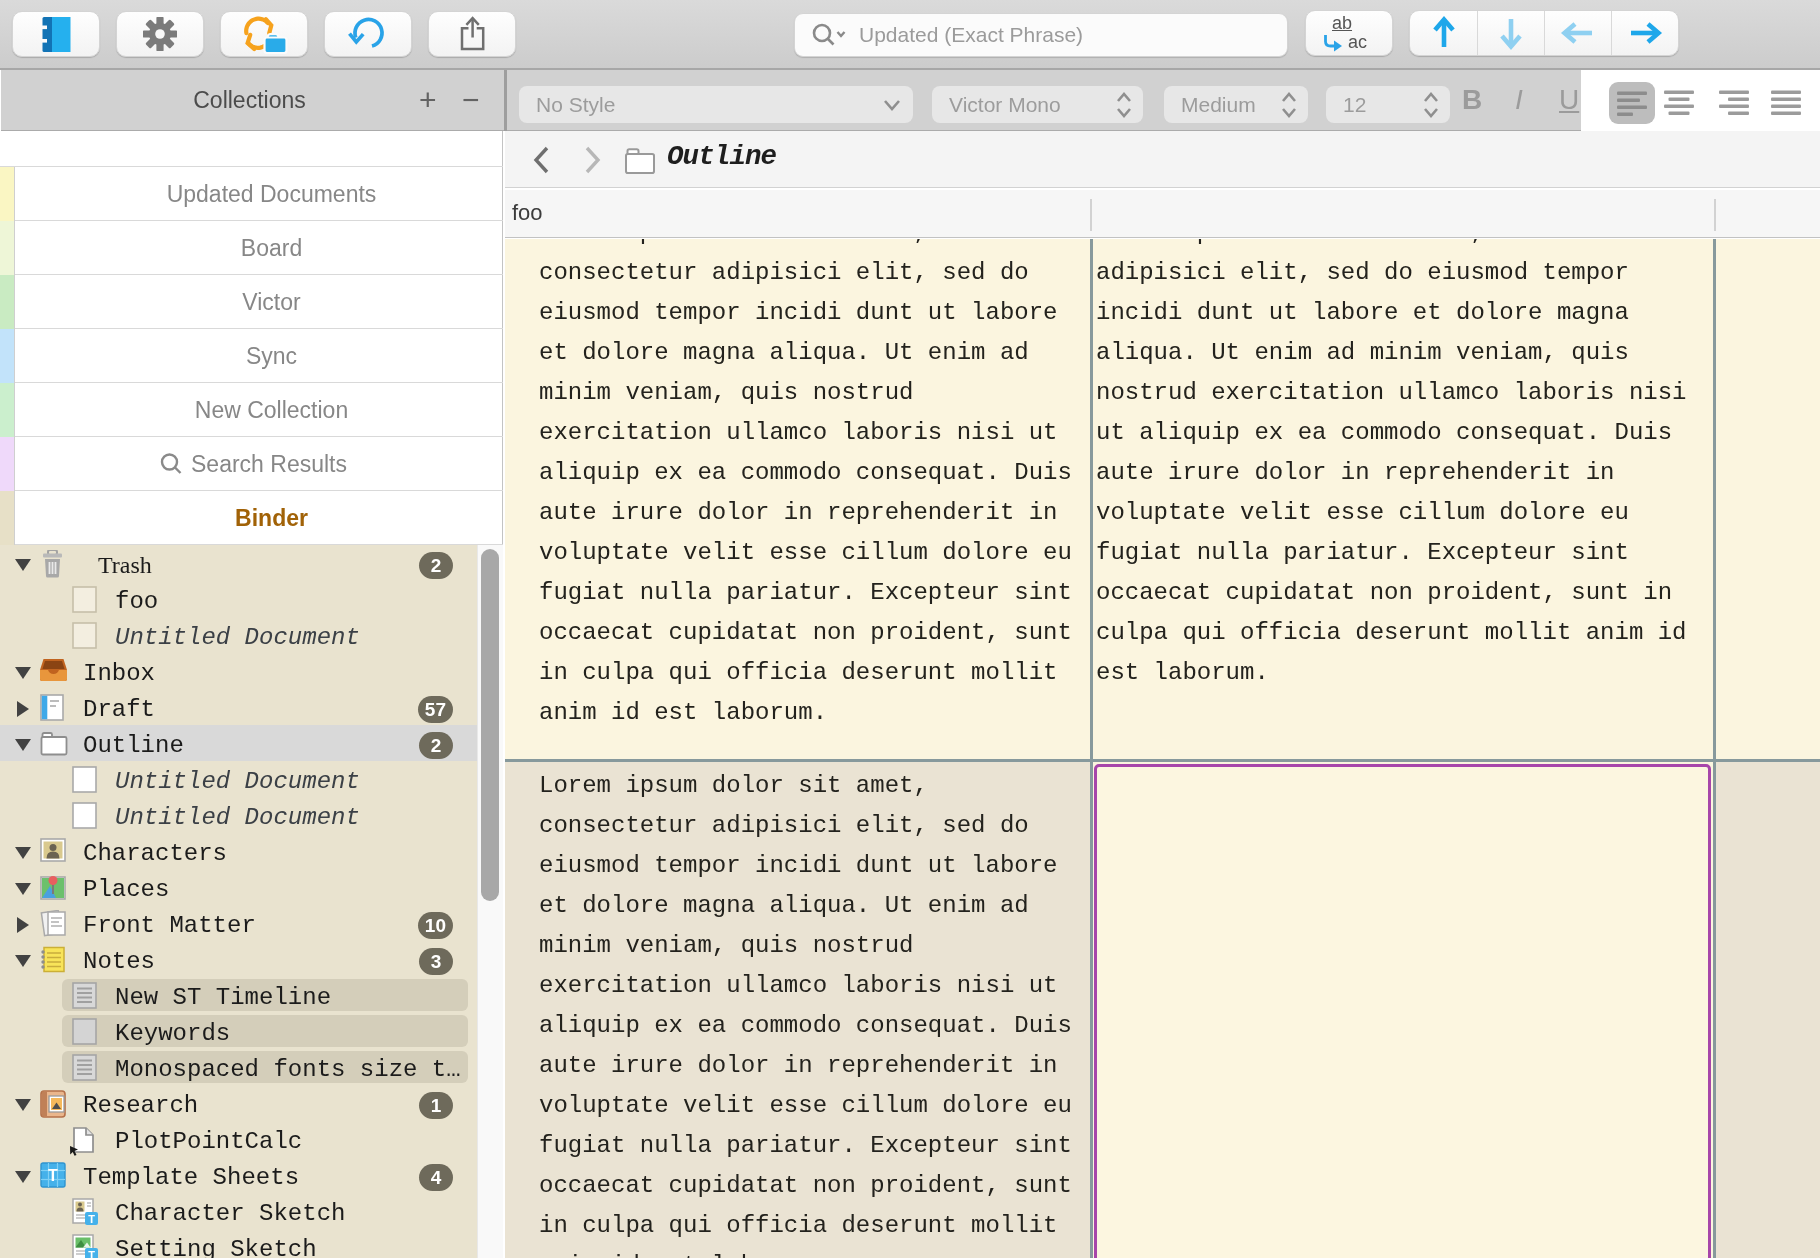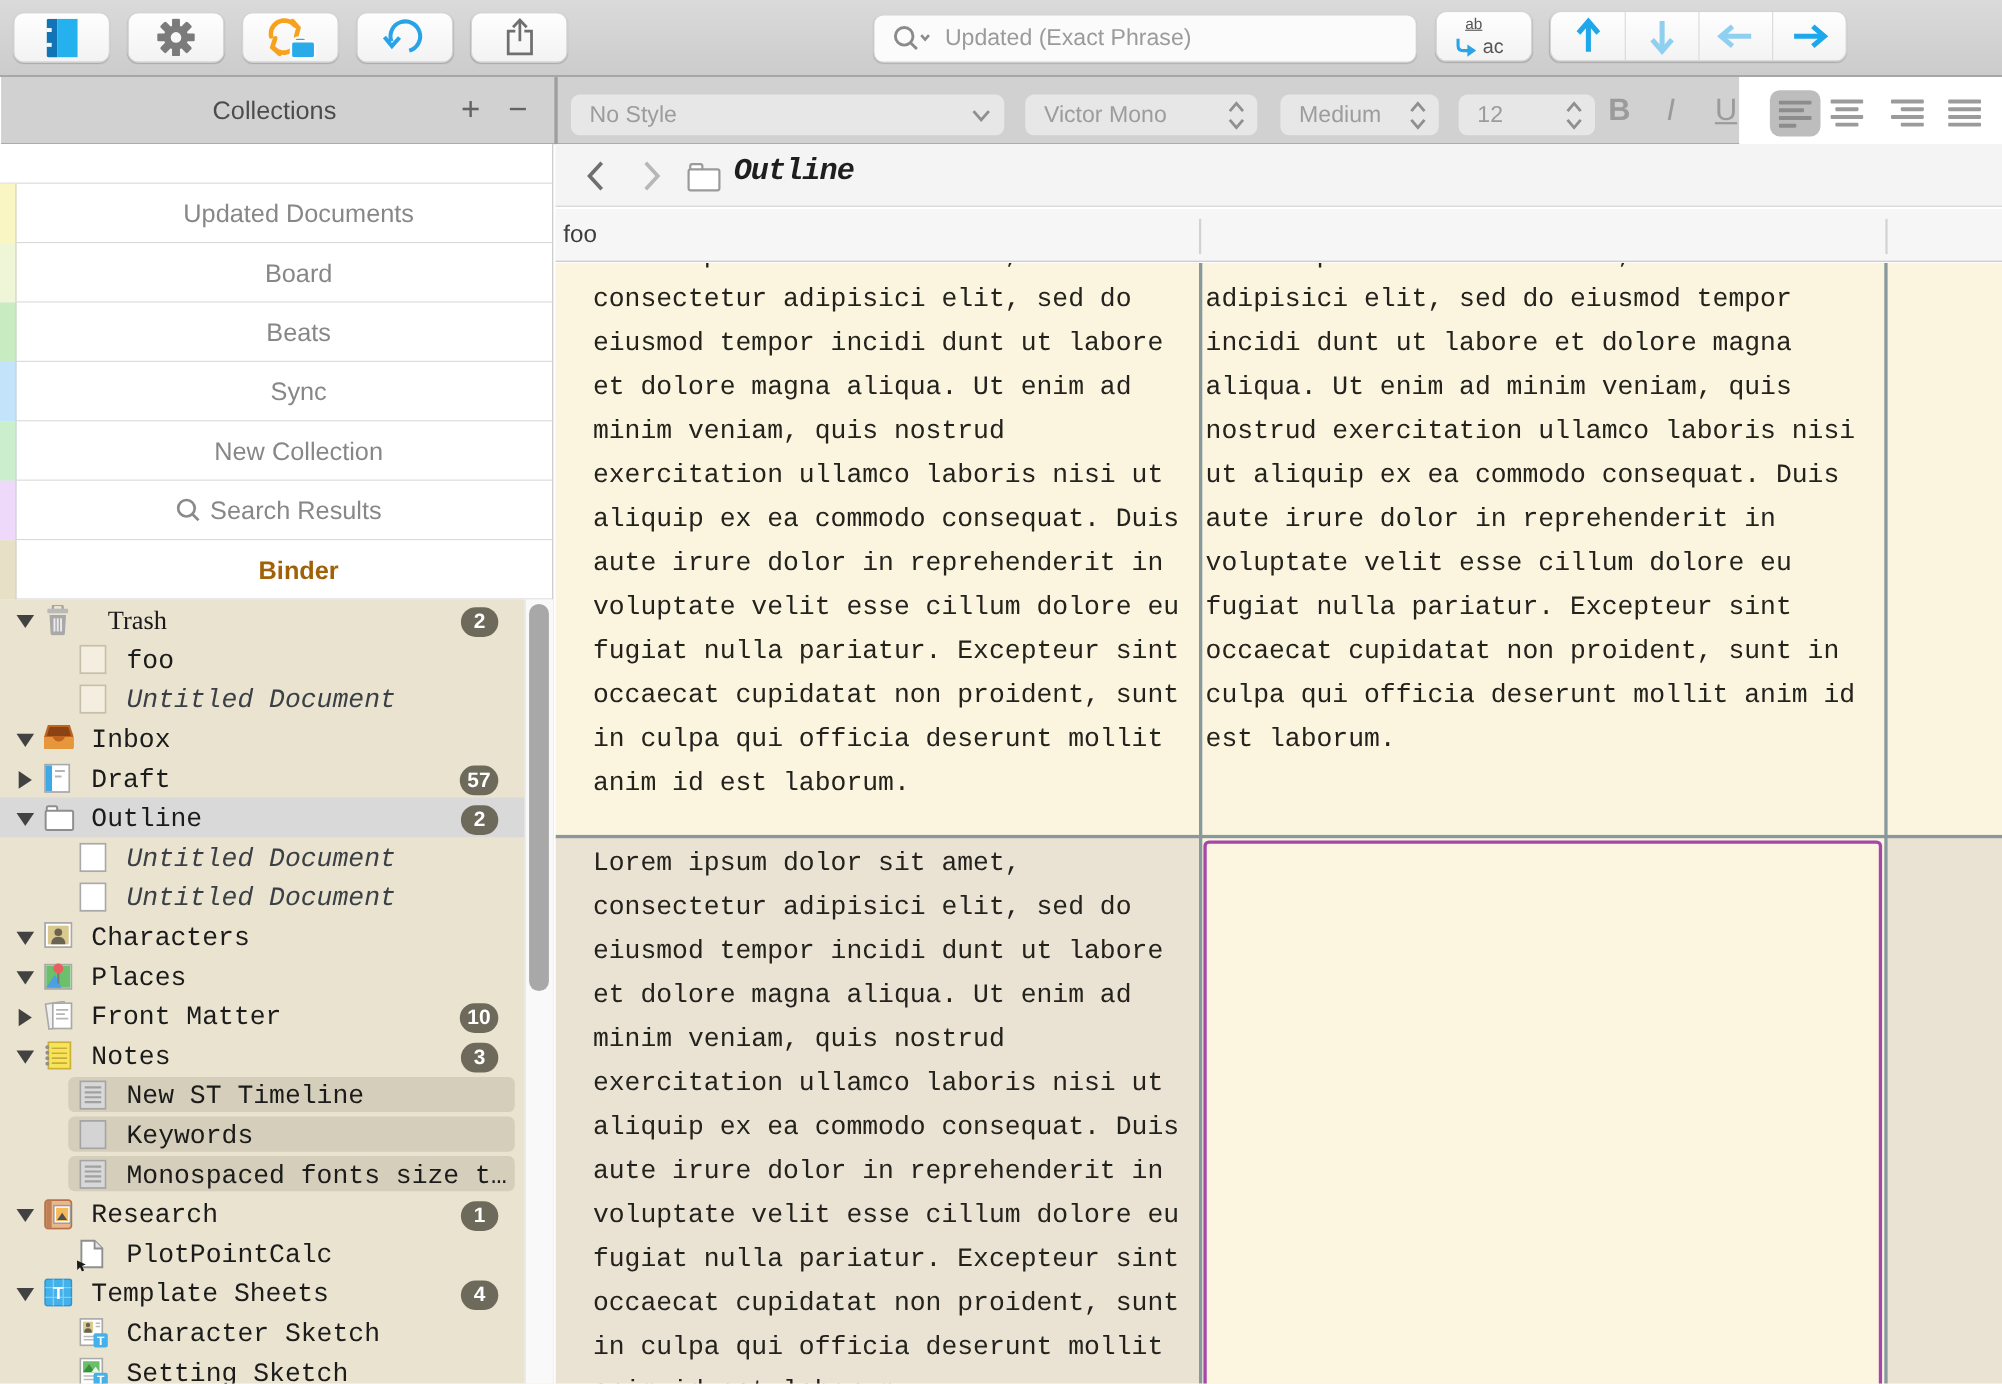--- a/index.html
+++ b/index.html
@@ -16,21 +16,21 @@
 
 
 #search { left:794px; top:13px; width:494px; height:44px; border-radius:9px;
   background:#fbfbfb; border:1px solid #d4d4d4; box-shadow:0 1px 1px rgba(0,0,0,0.15);
   display:flex; align-items:center; }
 #search .ph { color:#9b9b9b; font-size:21px; margin-left:10px; }
 
 
 #abac { left:1305px; top:10px; width:88px; height:46px; border-radius:10px;
   background:linear-gradient(#fefefe,#f3f3f3); border:1px solid #d4d4d4; box-shadow:0 1px 1px rgba(0,0,0,0.18); }
-#abac .ab { position:absolute; left:26px; top:2px; font-size:14px; color:#555;text-decoration:underline; }
+#abac .ab { position:absolute; left:26px; top:2px; font-size:18px; color:#555;text-decoration:underline; }
 #abac .ac { position:absolute; left:42px; top:21px; font-size:18px; color:#555; }
 
 
 #segarrows { left:1409px; top:10px; width:270px; height:46px; border-radius:10px;
   background:linear-gradient(#fefefe,#f3f3f3); border:1px solid #d4d4d4; box-shadow:0 1px 1px rgba(0,0,0,0.18);
   display:flex; }
 #segarrows .seg { width:67.5px; height:100%; display:flex; align-items:center; justify-content:center; }
 #segarrows .seg + .seg { border-left:1.5px solid #d9d9d9; }
 
 
@@ -270,21 +270,21 @@
     <div class="crow" style="top:36px;">
       <div class="stripe" style="background:#faf6c3;"></div>
       <div class="lab">Updated Documents</div>
     </div>
   <div class="crow" style="top:90px;">
       <div class="stripe" style="background:#eef6d7;"></div>
       <div class="lab">Board</div>
     </div>
   <div class="crow" style="top:144px;">
       <div class="stripe" style="background:#c9ebc2;"></div>
-      <div class="lab">Beats</div>
+      <div class="lab">Victor</div>
     </div>
   <div class="crow" style="top:198px;">
       <div class="stripe" style="background:#c2e3fa;"></div>
       <div class="lab">Sync</div>
     </div>
   <div class="crow" style="top:252px;">
       <div class="stripe" style="background:#cbefcd;"></div>
       <div class="lab">New Collection</div>
     </div>
   <div class="crow" style="top:306px;">

